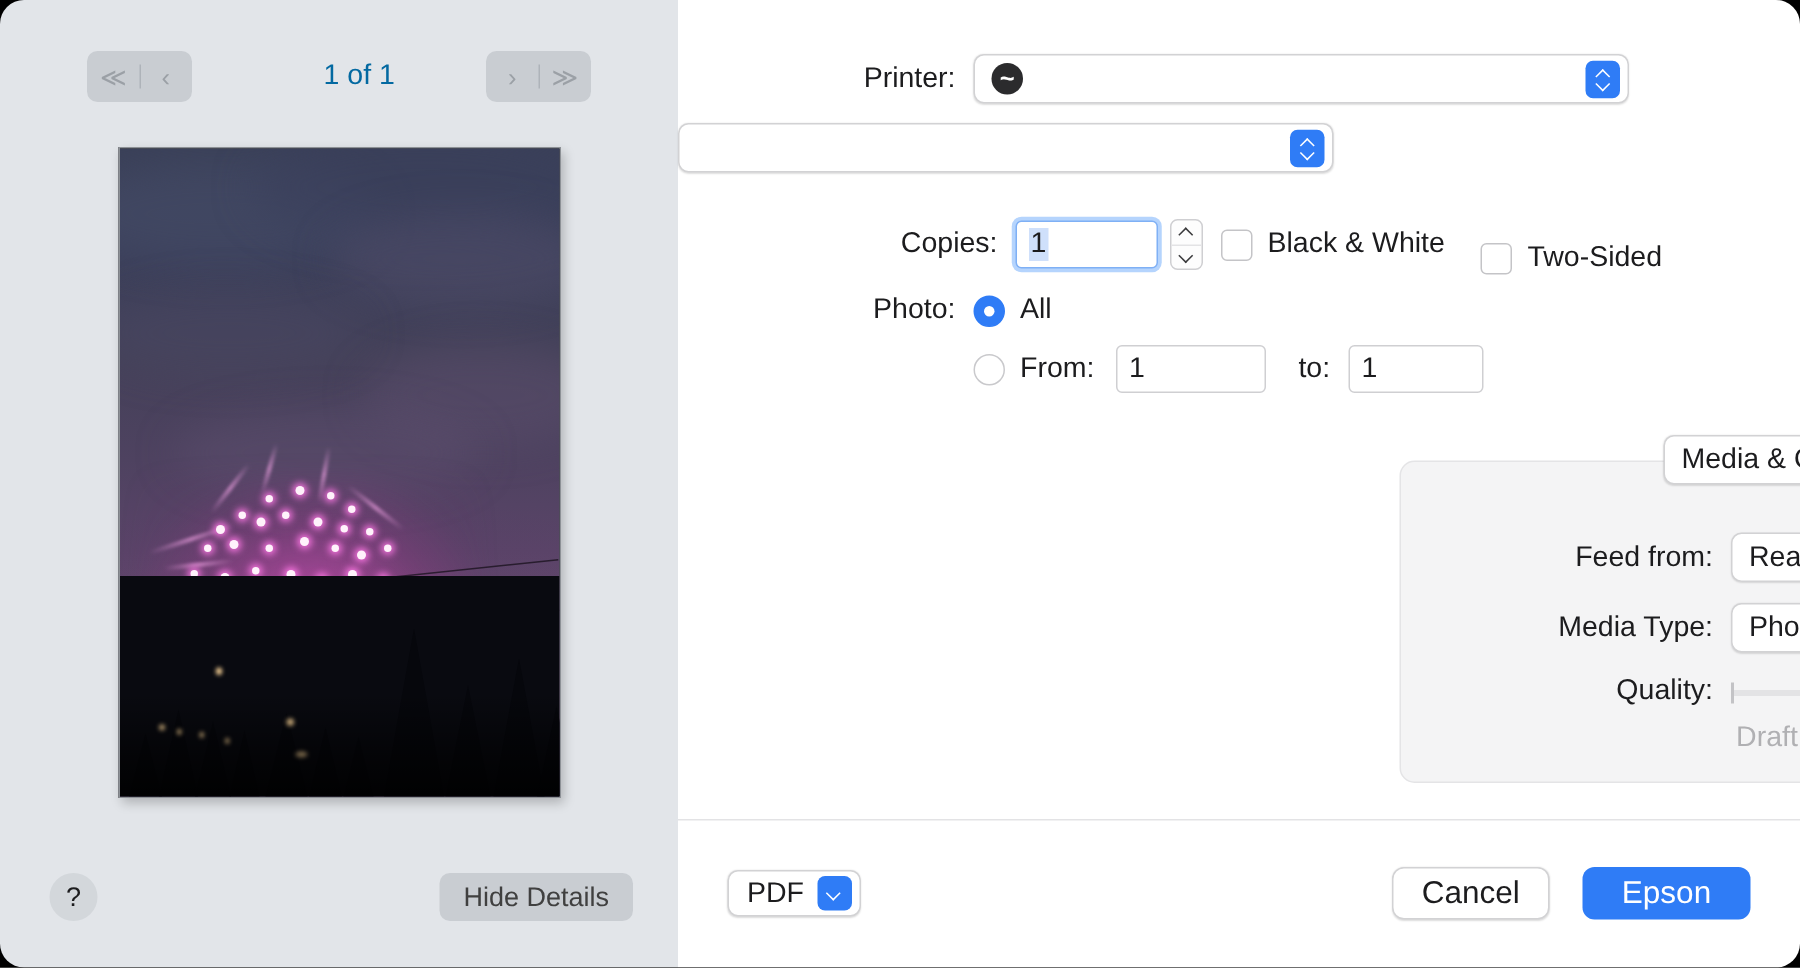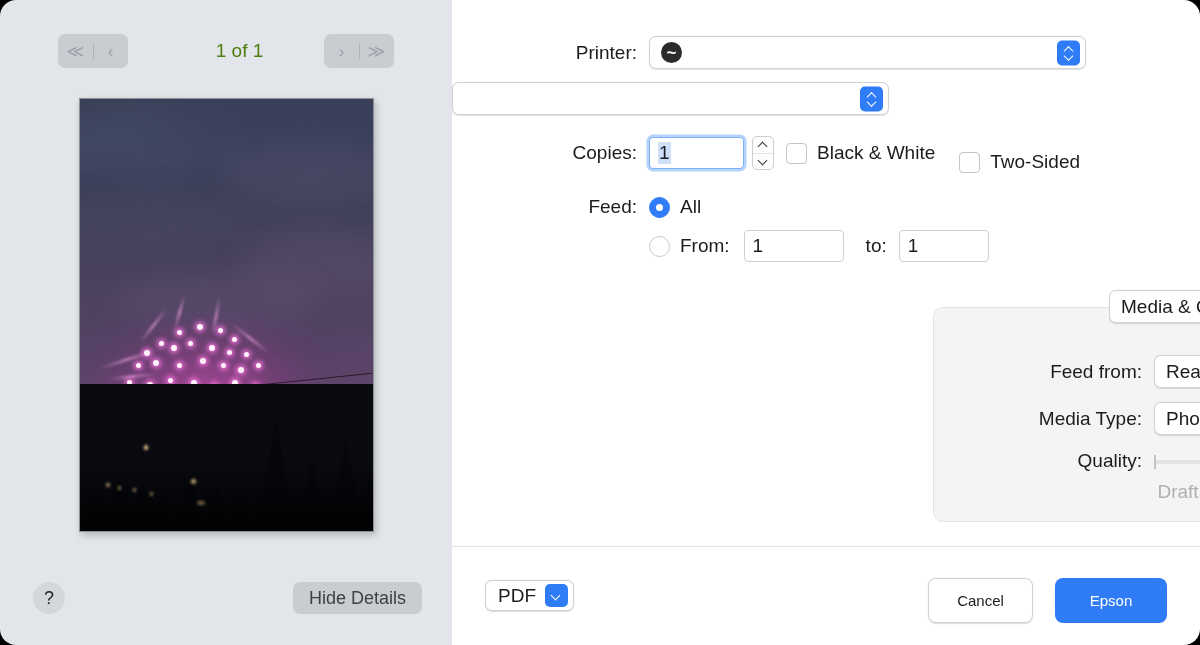--- a/index.html
+++ b/index.html
@@ -68,21 +68,21 @@
   }
 
   #page-indicator {
     position: absolute;
     top: 0; left: 128px;
     width: 223px;
     height: 34px;
     line-height: 34px;
     text-align: center;
     font-size: 19px;
-    color: #4d7c0f;
+    color: #0369a1;
   }
 
   #preview-image {
     position: absolute;
     left: 79px; top: 98px;
     width: 295px;
     height: 434px;
     border: 1px solid #8d9196;
     box-shadow: 2px 3px 7px rgba(0,0,0,0.22);
     overflow: hidden;
@@ -434,26 +434,26 @@
     width: 23px; height: 23px;
     background: #2f7cf6;
     border-radius: 5px;
     display: flex;
     align-items: center;
     justify-content: center;
   }
   .btn {
     position: absolute;
     top: 578px;
-    height: 45px;
+    height: 35px;
     border-radius: 8px;
     display: flex;
     align-items: center;
     justify-content: center;
-    font-size: 15px;
+    font-size: 21px;
   }
   #cancel-button {
     right: 167px;
     width: 105px;
     background: #ffffff;
     border: 1px solid #d2d2d4;
     box-shadow: 0 0.5px 1.2px rgba(0,0,0,0.14);
     color: #1c1c1e;
   }
   #print-button {
@@ -593,21 +593,21 @@
 
     <div class="row" style="left:0; top:82px; width:100%;">
       <div class="popup" style="width:437px;">
         <div class="popup-chevrons">
           <div class="chev up"></div>
             <div class="chev down"></div>
         </div>
       </div>
     </div>
 
-    <div class="row" style="left:0; top:133px; width:100%;">
+    <div class="row" style="left:0; top:143px; width:100%;padding-left:28px;">
       <div class="row-label" style="width:197px;">Copies:</div>
       <div class="textfield" id="copies-field" style="width:95px;">
         <span class="sel-text">1</span>
       </div>
       <div id="copies-stepper" style="margin-left:8px;">
         <div class="step-half">
             <div class="step-arrow up"></div>
           </div>
         <div class="step-half">
             <div class="step-arrow down"></div>
@@ -617,21 +617,21 @@
         <div class="checkbox"></div>
         <span class="cb-label">Black &amp; White</span>
       </div>
       <div style="display:flex;align-items:center;margin-left:24px;margin-top:18px;">
         <div class="checkbox"></div>
         <span class="cb-label">Two-Sided</span>
       </div>
     </div>
 
     <div class="row" style="left:0; top:196px; width:100%;">
-      <div class="row-label" style="width:197px;">Feed:</div>
+      <div class="row-label" style="width:197px;">Photo:</div>
       <div style="display:flex;align-items:center;">
         <div class="radio checked"></div>
         <span class="cb-label">All</span>
       </div>
     </div>
 
     <div class="row" style="left:0; top:230px; width:100%;">
       <div class="row-label" style="width:197px;"></div>
       <div style="display:flex;align-items:center;">
         <div class="radio"></div>

